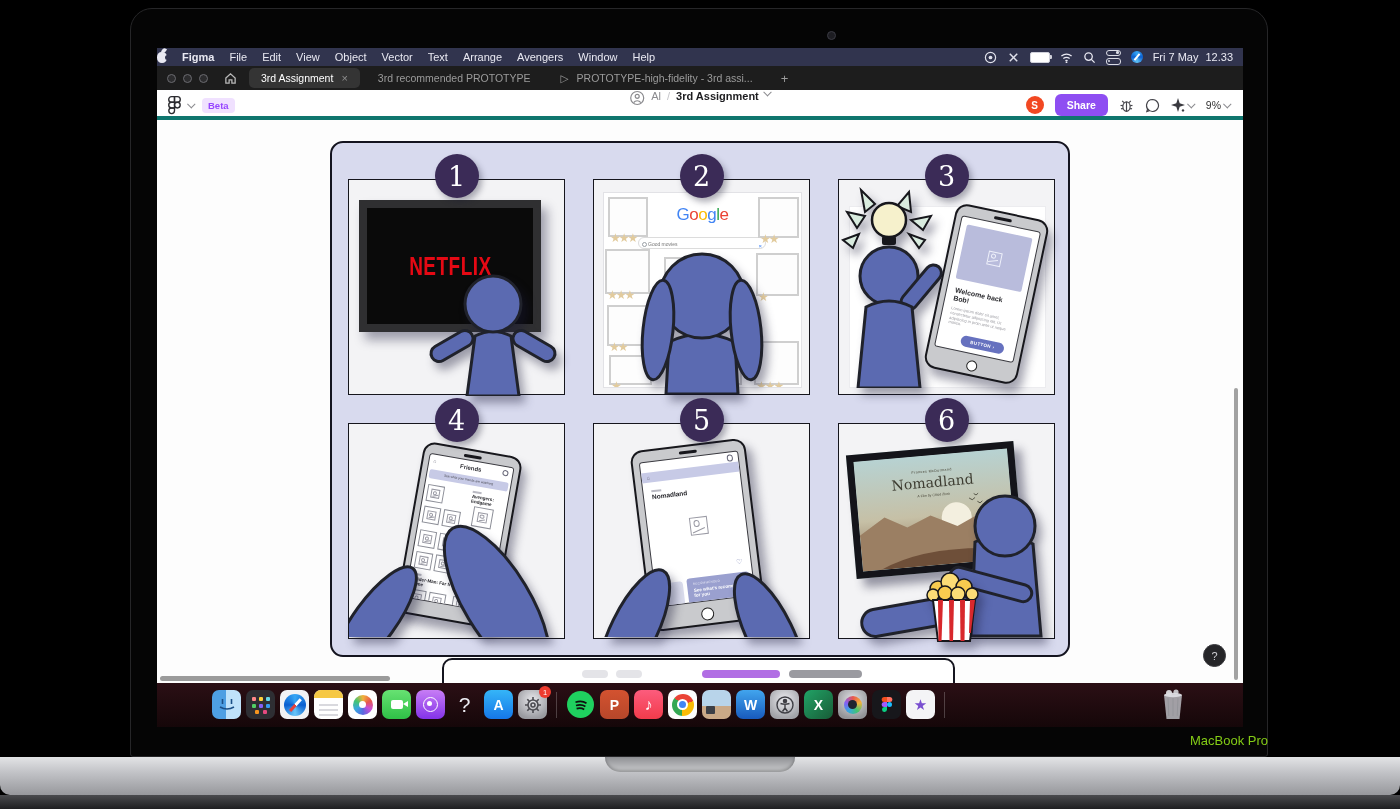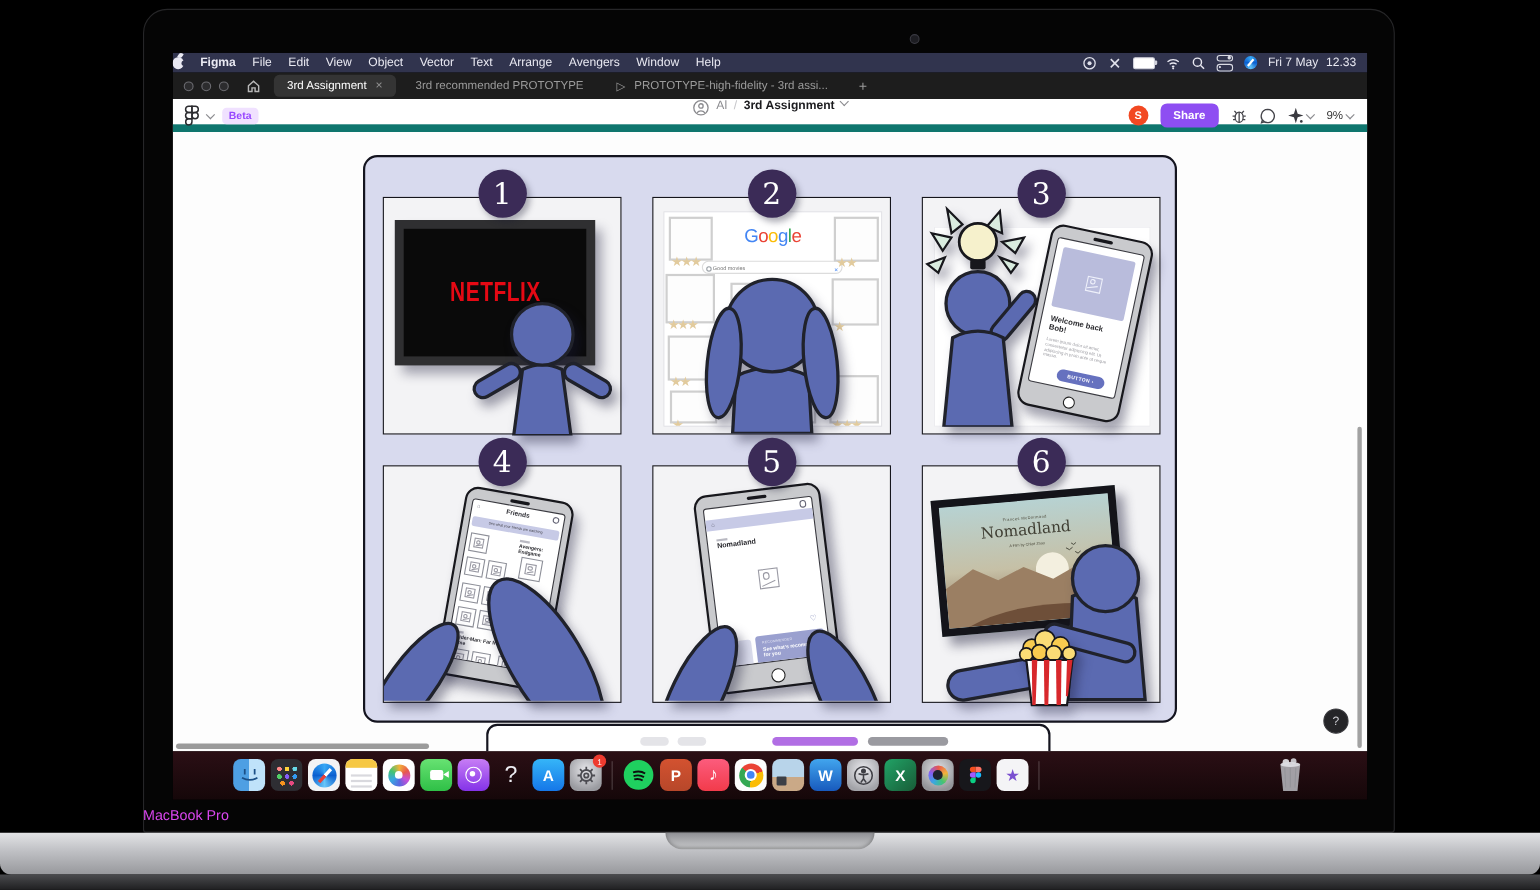--- a/index.html
+++ b/index.html
@@ -2,22 +2,22 @@
 <html><head>
 <meta charset="utf-8">
 <style>
   html,body{margin:0;padding:0;background:#000;width:1400px;height:809px;position:relative;
     font-family:"Liberation Sans",sans-serif;overflow:hidden;}
   
   .bezel{position:absolute;left:130px;top:8px;width:1138px;height:749px;background:#050505;
     border:1px solid #262628;border-radius:22px 22px 3px 3px;box-sizing:border-box;}
   .camera{position:absolute;left:696px;top:22px;width:7px;height:7px;border-radius:50%;
     background:#1d1d22;border:1px solid #3a3a42;}
-  .mbp-label{position:absolute;left:130px;top:733px;width:1138px;text-align:left;
-    color:#d946ef;font-size:13px;}
+  .mbp-label{position:absolute;left:130px;top:733px;width:1138px;text-align:right;
+    color:#84cc16;font-size:13px;}
   .base{position:absolute;left:0;top:757px;width:1400px;height:38px;
     background:linear-gradient(180deg,#e3e4e6 0%,#c2c3c7 40%,#97989c 100%);border-radius:0 0 10px 10px;}
   .base-notch{position:absolute;left:605px;top:0;width:190px;height:15px;
     background:linear-gradient(180deg,#8f9094,#cbccce);border-radius:0 0 16px 16px;
     box-shadow:inset 0 -2px 3px rgba(0,0,0,.25);}
   .base-shadow{position:absolute;left:0;top:795px;width:1400px;height:14px;
     background:linear-gradient(180deg,#4a4b4e,#1f1f21);}
   
   .screen{position:absolute;left:157px;top:48px;width:1086px;height:679px;overflow:hidden;background:#000;}
   
@@ -45,21 +45,21 @@
   .tabbar{position:absolute;left:0;top:18px;width:1086px;height:24px;background:#1d1d1d;
     display:flex;align-items:center;font-size:10.5px;color:#9b9b9b;}
   .lights{display:flex;gap:7px;padding:0 10px 0 10px;}
   .lights i{width:9px;height:9px;border-radius:50%;background:#2c2c2e;border:1.5px solid #6b6b70;box-sizing:border-box;}
   .tb-home{margin:0 12px 0 6px;display:flex;}
   .tab{display:flex;align-items:center;gap:8px;padding:4px 12px;border-radius:5px;margin-right:6px;white-space:nowrap;}
   .tab.active{background:#343434;color:#fff;}
   .tab .x{color:#8f8f8f;font-size:11px;}
   .newtab{margin-left:10px;font-size:13px;color:#9b9b9b;}
   
-  .toolbar{position:absolute;left:0;top:42px;width:1086px;height:30px;background:#fff;border-bottom:7px solid #0f766e;box-sizing:border-box;}
+  .toolbar{position:absolute;left:0;top:42px;width:1086px;height:30px;background:#fff;border-bottom:4px solid #0f766e;box-sizing:border-box;}
   .tb-left{position:absolute;left:10px;top:0;height:30px;display:flex;align-items:center;gap:7px;}
   .beta{background:#f0e1ff;color:#9747ff;font-size:9.5px;font-weight:600;padding:2px 6px;border-radius:4px;}
   .tb-center{position:absolute;left:50%;top:0;height:30px;transform:translateX(-50%);display:flex;align-items:flex-start;gap:6px;font-size:11px;}
   .bc-team{color:#8b8b8f;}
   .bc-sep{color:#c4c4c8;}
   .bc-file{color:#1c1c1f;font-weight:600;}
   .tb-right{position:absolute;right:12px;top:0;height:30px;display:flex;align-items:center;gap:11px;}
   .avatarS{width:18px;height:18px;border-radius:50%;background:#f24822;color:#fff;font-size:10px;font-weight:700;
     display:flex;align-items:center;justify-content:center;}
   .share{background:#8e4ef2;color:#fff;font-size:10.5px;font-weight:600;padding:5px 12px;border-radius:6px;border:none;}

